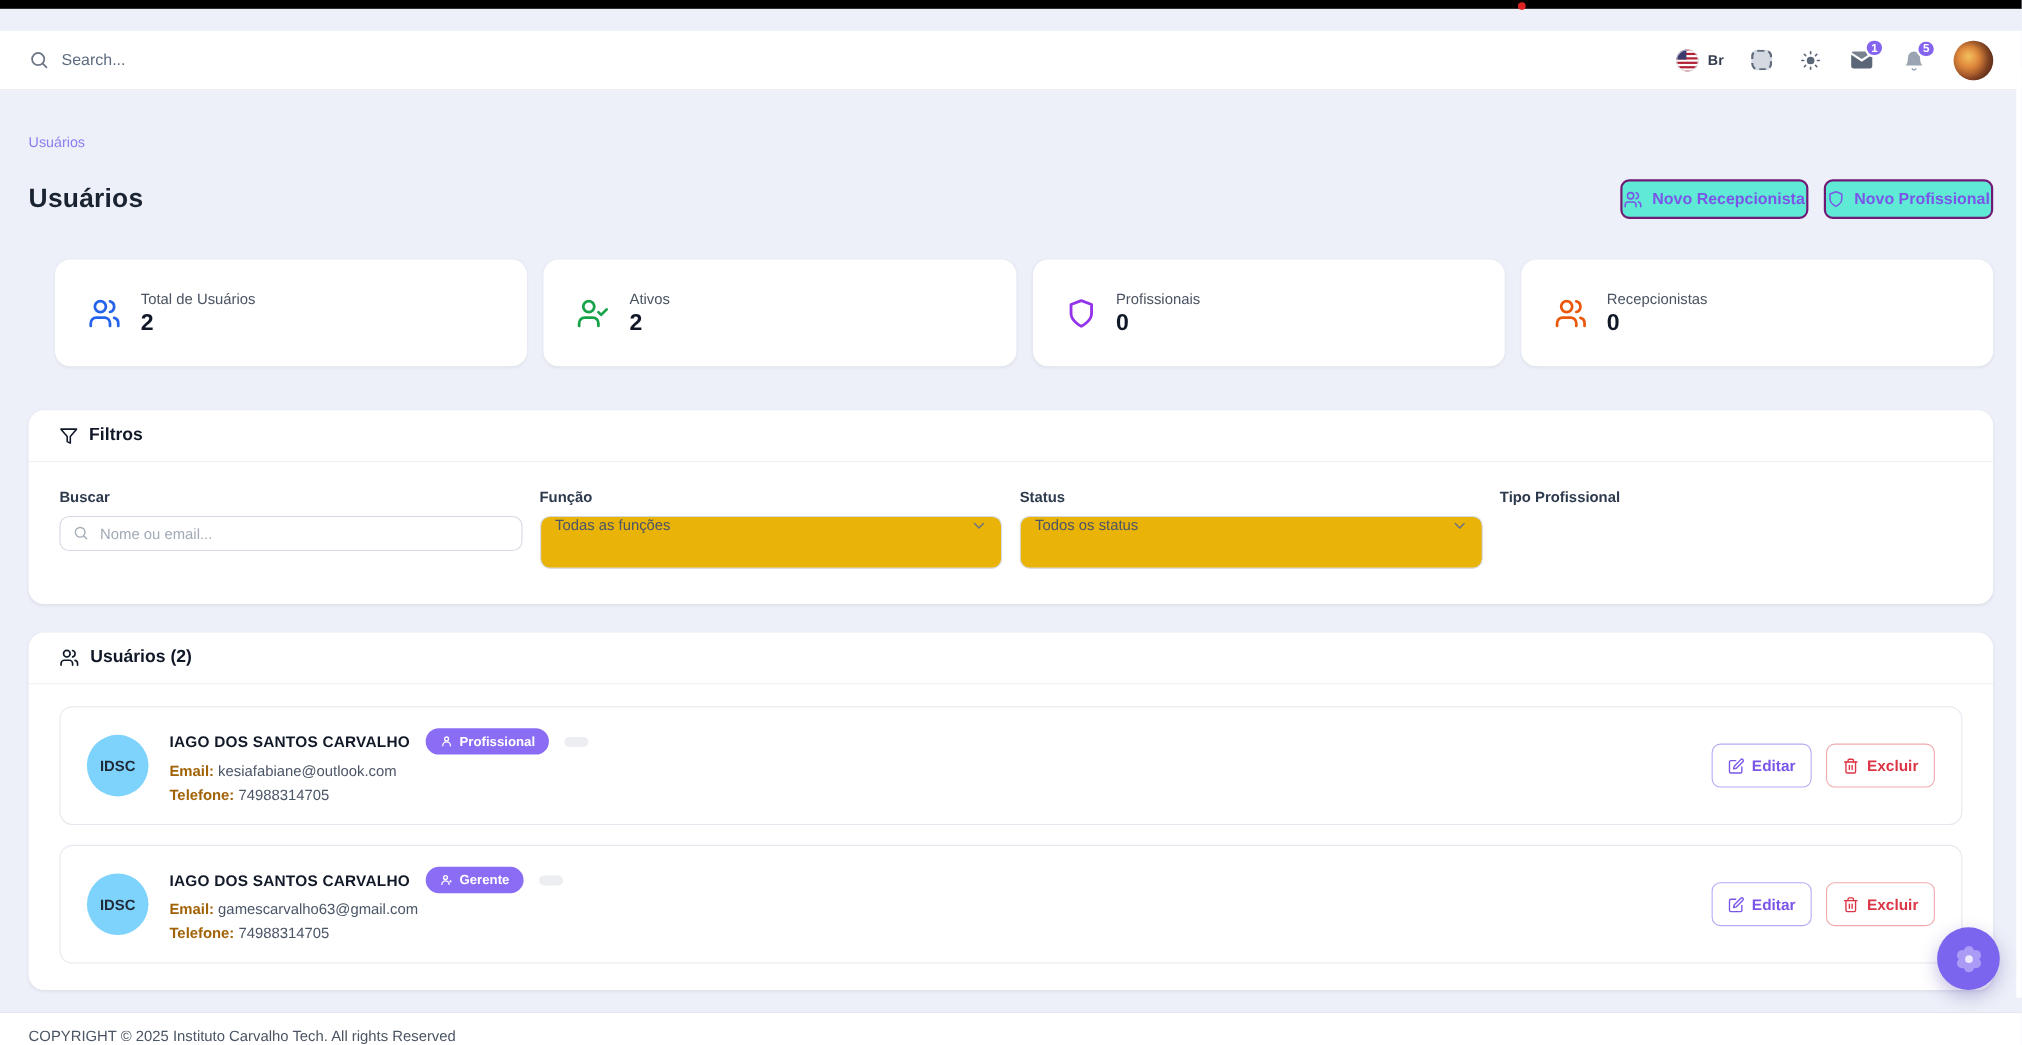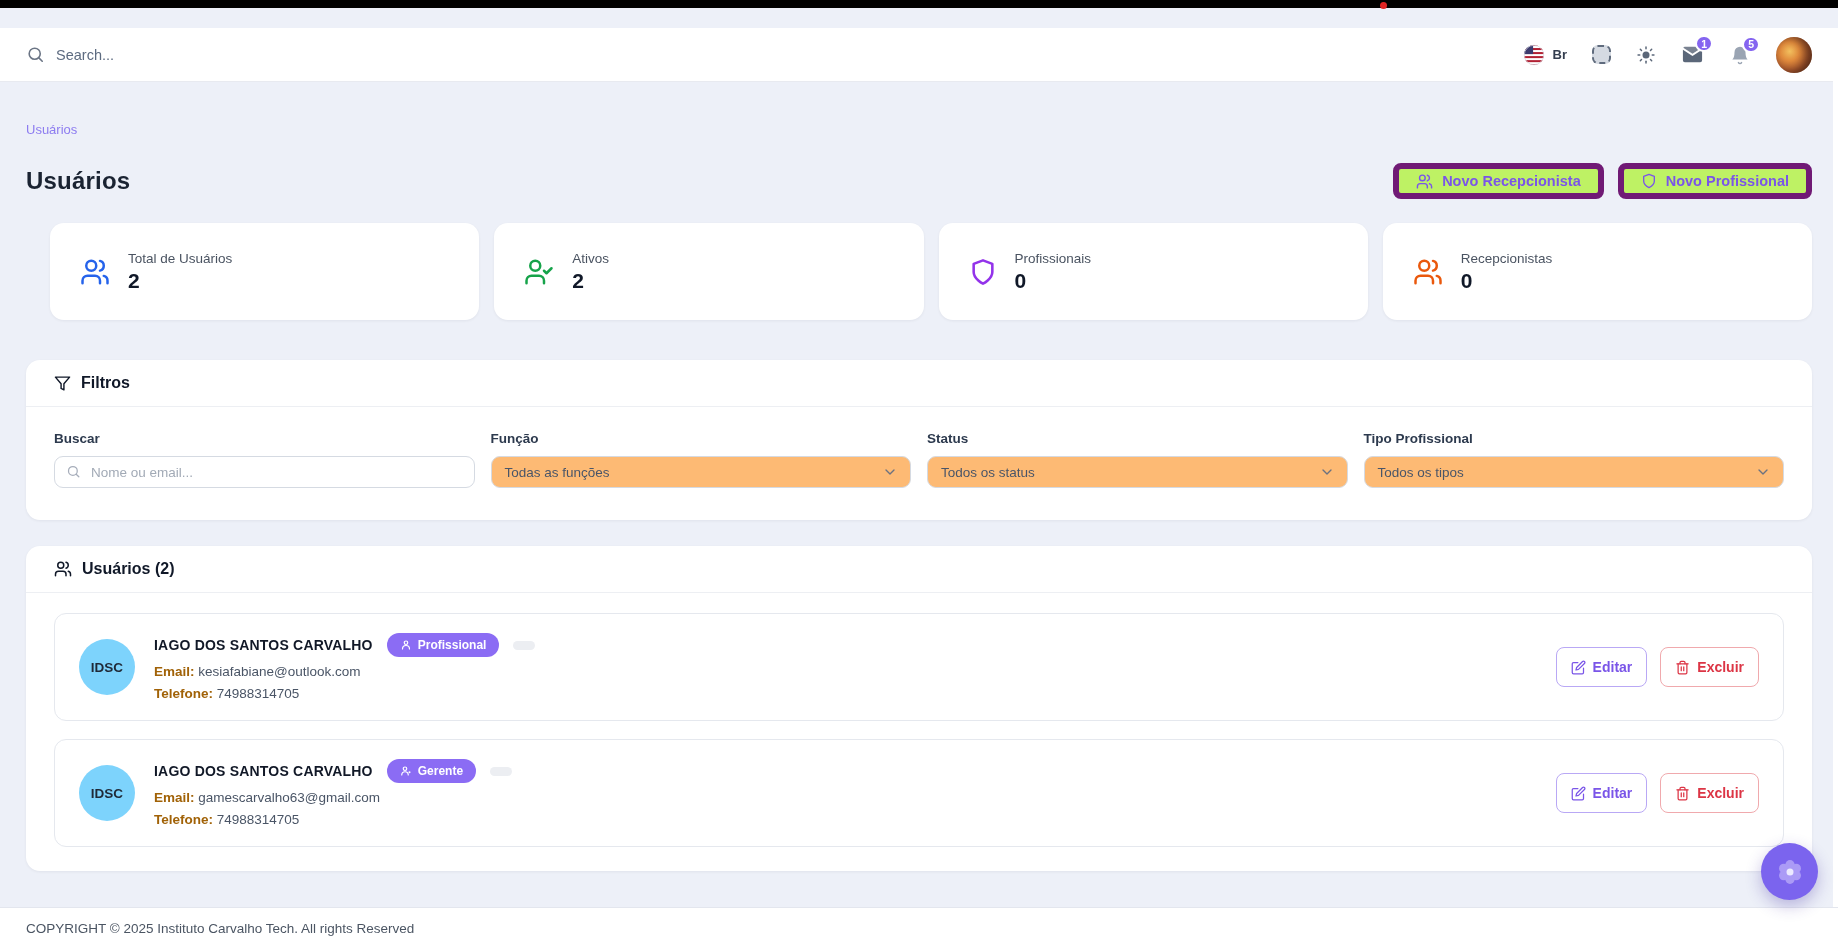--- a/index.html
+++ b/index.html
@@ -30,43 +30,43 @@
   .avatar { width: 36px; height: 36px; border-radius: 50%; cursor: pointer;
     background: radial-gradient(circle at 38% 40%, #f2c05e 0%, #e08a3c 30%, #a3542c 62%, #5f2e1a 100%);
     box-shadow: inset -6px 0 8px rgba(40,20,10,.45); }
 
   
   .content { flex: 1 1 auto; padding: 20px 26px 0; position: relative; }
   .breadcrumb { font-size: 13px; color: #8d7cf0; cursor: pointer; }
   .title-row { display: flex; align-items: center; justify-content: space-between; margin-top: 26px; }
   .page-title { font-size: 24px; font-weight: bold; color: #1a2332; letter-spacing: .2px; }
   .header-actions { display: flex; gap: 14px; }
-  .btn-outline-purple { display: flex; align-items: center; gap: 9px; height: 36px; padding: 0 17px; background: #bef264; border: 6px solid #701a75; border-radius: 8px; color: #7a55e8; font-size: 14.5px; font-weight: bold; cursor: pointer; font-family: "Liberation Sans", sans-serif; }
-
-  
-  .stats-row { display: grid; grid-template-columns: repeat(4, 1fr); gap: 15px; margin-top: 24px; padding-left: 24px; }
+  .btn-outline-purple { display: flex; align-items: center; gap: 9px; height: 36px; padding: 0 1px; background: #5eead4; border: 2px solid #701a75; border-radius: 8px; color: #7a55e8; font-size: 14.5px; font-weight: bold; cursor: pointer; font-family: "Liberation Sans", sans-serif; }
+
+  
+  .stats-row { display: grid; grid-template-columns: repeat(4, 1fr); gap: 15px; margin-top: 37px; padding-left: 24px; }
   .stat-card { background: #fff; border-radius: 14px; height: 97px; display: flex; align-items: center; gap: 18px; padding: 0 30px; box-shadow: 0 1px 3px rgba(20,24,40,.06); }
   .stat-icon { display: flex; }
   .c-blue { color: #2563eb; } .c-green { color: #16a34a; } .c-purple { color: #9333ea; } .c-orange { color: #ea580c; }
   .stat-label { font-size: 13.5px; color: #4a5361; }
   .stat-value { font-size: 21px; font-weight: bold; color: #101828; margin-top: 3px; }
 
   
   .card { background: #fff; border-radius: 14px; box-shadow: 0 1px 3px rgba(20,24,40,.06); }
   .card-header { display: flex; align-items: center; gap: 10px; padding: 14px 28px; border-bottom: 1px solid #edeff3; color: #101828; }
   .card-title { font-size: 16px; font-weight: bold; color: #101828; }
 
   .filters-card { margin-top: 40px; }
   .filters-body { display: grid; grid-template-columns: repeat(4, 1fr); gap: 16px; padding: 24px 28px 32px; }
   .filter-label { font-size: 13.5px; font-weight: bold; color: #2d3a4e; margin-bottom: 10px; }
   .text-input-wrap { position: relative; }
   .text-input-wrap .in-icon { position: absolute; left: 12px; top: 8px; color: #a6adba; }
   .filter-input { width: 100%; height: 32px; border: 1px solid #d5dae2; border-radius: 9px; padding: 0 12px 0 36px; font-size: 13.5px; color: #0f172a; outline: none; font-family: "Liberation Sans", sans-serif; }
   .filter-input::placeholder { color: #a2aab6; }
-  .select { width: 100%; height: 32px; border: 1px solid #d5dae2; border-radius: 9px; padding: 0 12px 0 13px; font-size: 13.5px; color: #4a5568; display: flex; align-items: center; justify-content: space-between; cursor: pointer; background: #fdba74; }
+  .select { width: 100%; height: 48px; border: 1px solid #d5dae2; border-radius: 9px; padding: 0 12px 0 13px; font-size: 13.5px; color: #4a5568; display: flex; justify-content: space-between; cursor: pointer; background: #eab308; }
   .select .chev { color: #6b7280; display: flex; }
 
   
   .users-card { margin-top: 26px; padding-bottom: 24px; }
   .rows { display: flex; flex-direction: column; gap: 18px; padding: 20px 28px 0; }
   .user-row { border: 1px solid #e5e8ee; border-radius: 12px; background: #fff; display: flex; align-items: center; padding: 15px 24px; min-height: 108px; }
   .row-avatar { width: 56px; height: 56px; border-radius: 50%; background: #7dd3fc; display: flex; align-items: center; justify-content: center; font-size: 13.5px; font-weight: bold; color: #1f2937; flex: 0 0 auto; }
   .row-main { margin-left: 19px; }
   .row-top { display: flex; align-items: center; gap: 14px; }
   .user-name { font-size: 14px; font-weight: bold; color: #111827; letter-spacing: .2px; }
@@ -296,28 +296,20 @@
             <span>Todos os status</span>
             <span class="chev">
               <svg xmlns="http://www.w3.org/2000/svg" width="16" height="16" viewBox="0 0 24 24" fill="none" stroke="currentColor" stroke-width="2" stroke-linecap="round" stroke-linejoin="round">
                   <polyline points="6 9 12 15 18 9"></polyline>
                 </svg>
             </span>
           </div>
         </div>
         <div>
           <div class="filter-label">Tipo Profissional</div>
-          <div class="select">
-            <span>Todos os tipos</span>
-            <span class="chev">
-              <svg xmlns="http://www.w3.org/2000/svg" width="16" height="16" viewBox="0 0 24 24" fill="none" stroke="currentColor" stroke-width="2" stroke-linecap="round" stroke-linejoin="round">
-                  <polyline points="6 9 12 15 18 9"></polyline>
-                </svg>
-            </span>
-          </div>
         </div>
       </div>
     </section>
 
     <section class="card users-card">
       <div class="card-header">
         <span style="display:flex;color:#101828;">
           <svg xmlns="http://www.w3.org/2000/svg" width="18" height="18" viewBox="0 0 24 24" fill="none" stroke="currentColor" stroke-width="2" stroke-linecap="round" stroke-linejoin="round">
               <path d="M16 21v-2a4 4 0 0 0-4-4H6a4 4 0 0 0-4 4v2"></path>
               <circle cx="9" cy="7" r="4"></circle>

